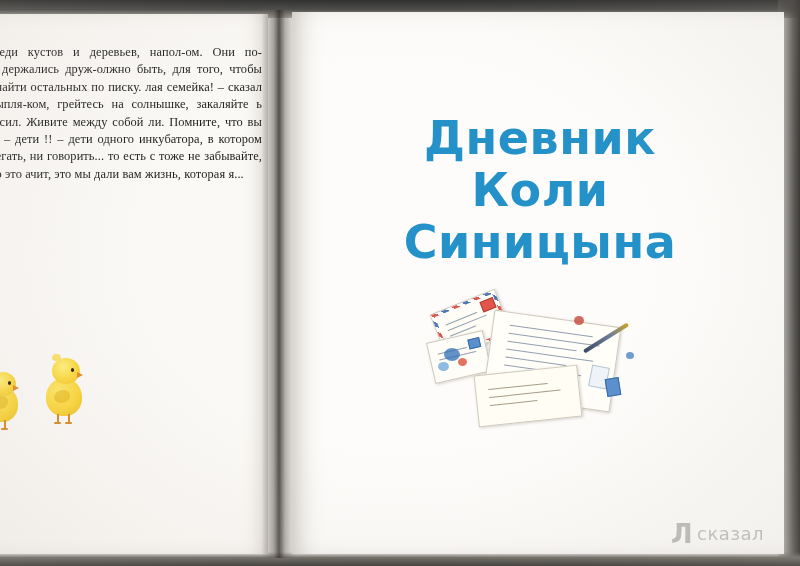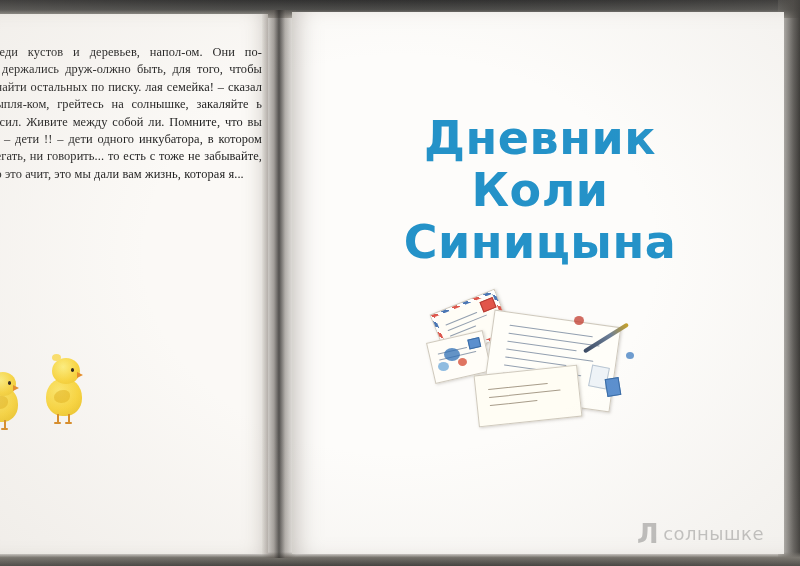--- a/index.html
+++ b/index.html
@@ -344,17 +344,17 @@
       <div class="stamp" style="left:160px; top:70px; width:18px; height:22px; transform:rotate(11deg);"></div>
       <div class="stamp blue" style="left:176px; top:82px; width:14px; height:18px; transform:rotate(-9deg);"></div>
       <div class="blot" style="left:144px; top:20px; width:10px; height:9px; background:#c23b2e;"></div>
       <div class="blot" style="left:196px; top:56px; width:8px; height:7px; background:#3d7cc0;"></div>
     </div>
 
     <div class="paper-vignette"></div>
 
     <div class="watermark">
       <span class="mark-glyph">Л</span>
-      <span>солнышке</span>
+      <span>сказал</span>
     </div>
 
   </div>
 </div>
 
 </body></html>

